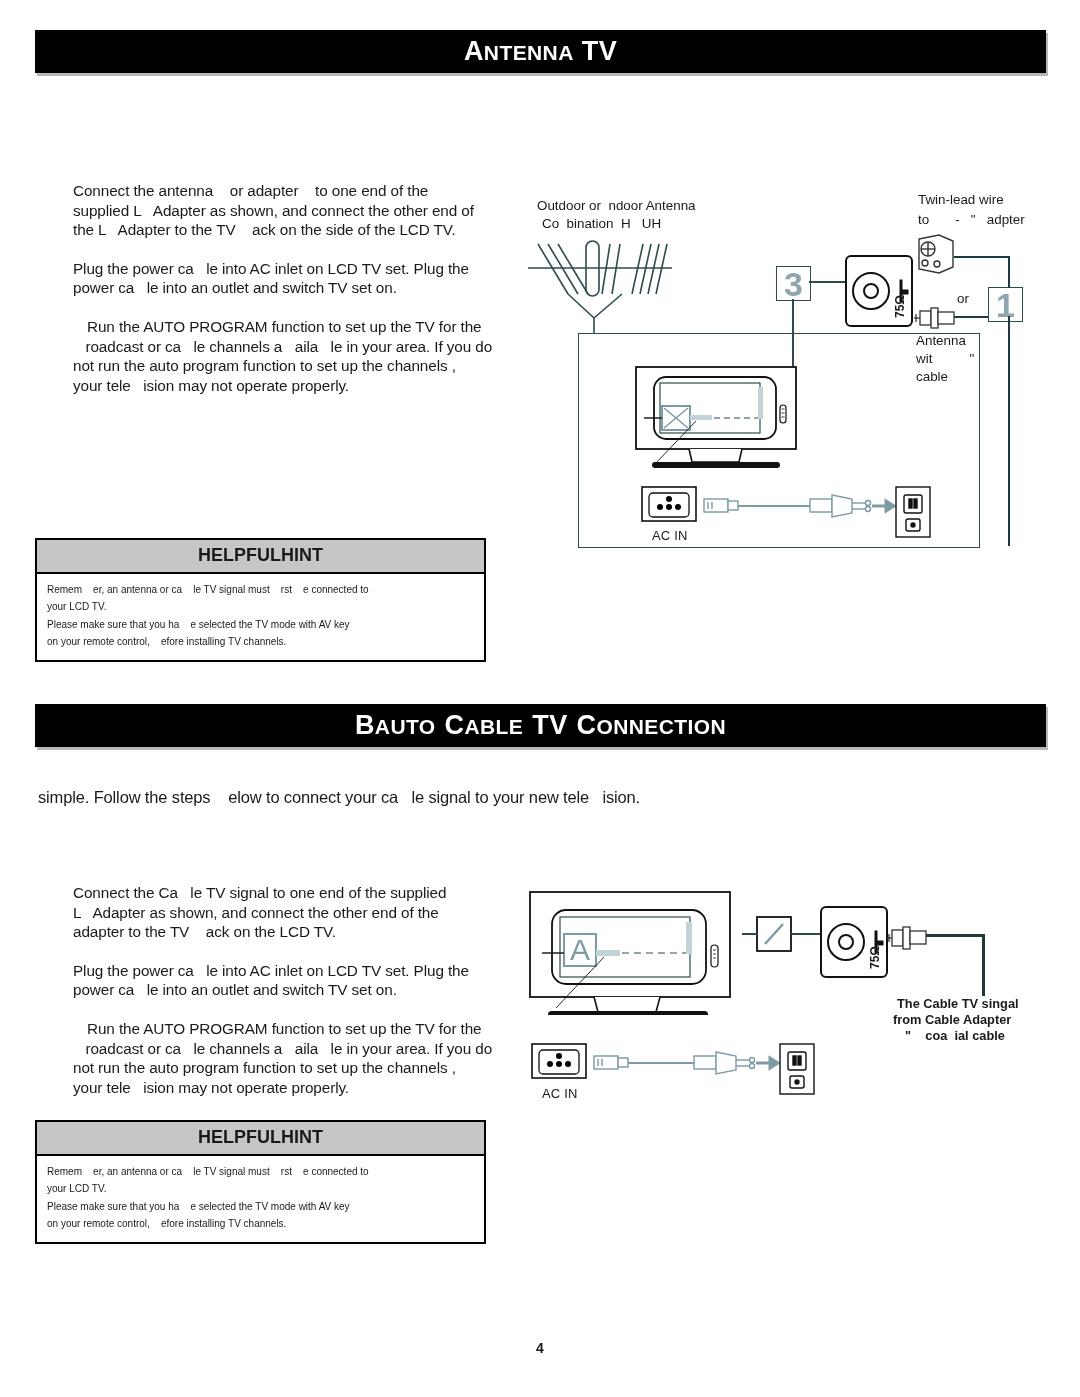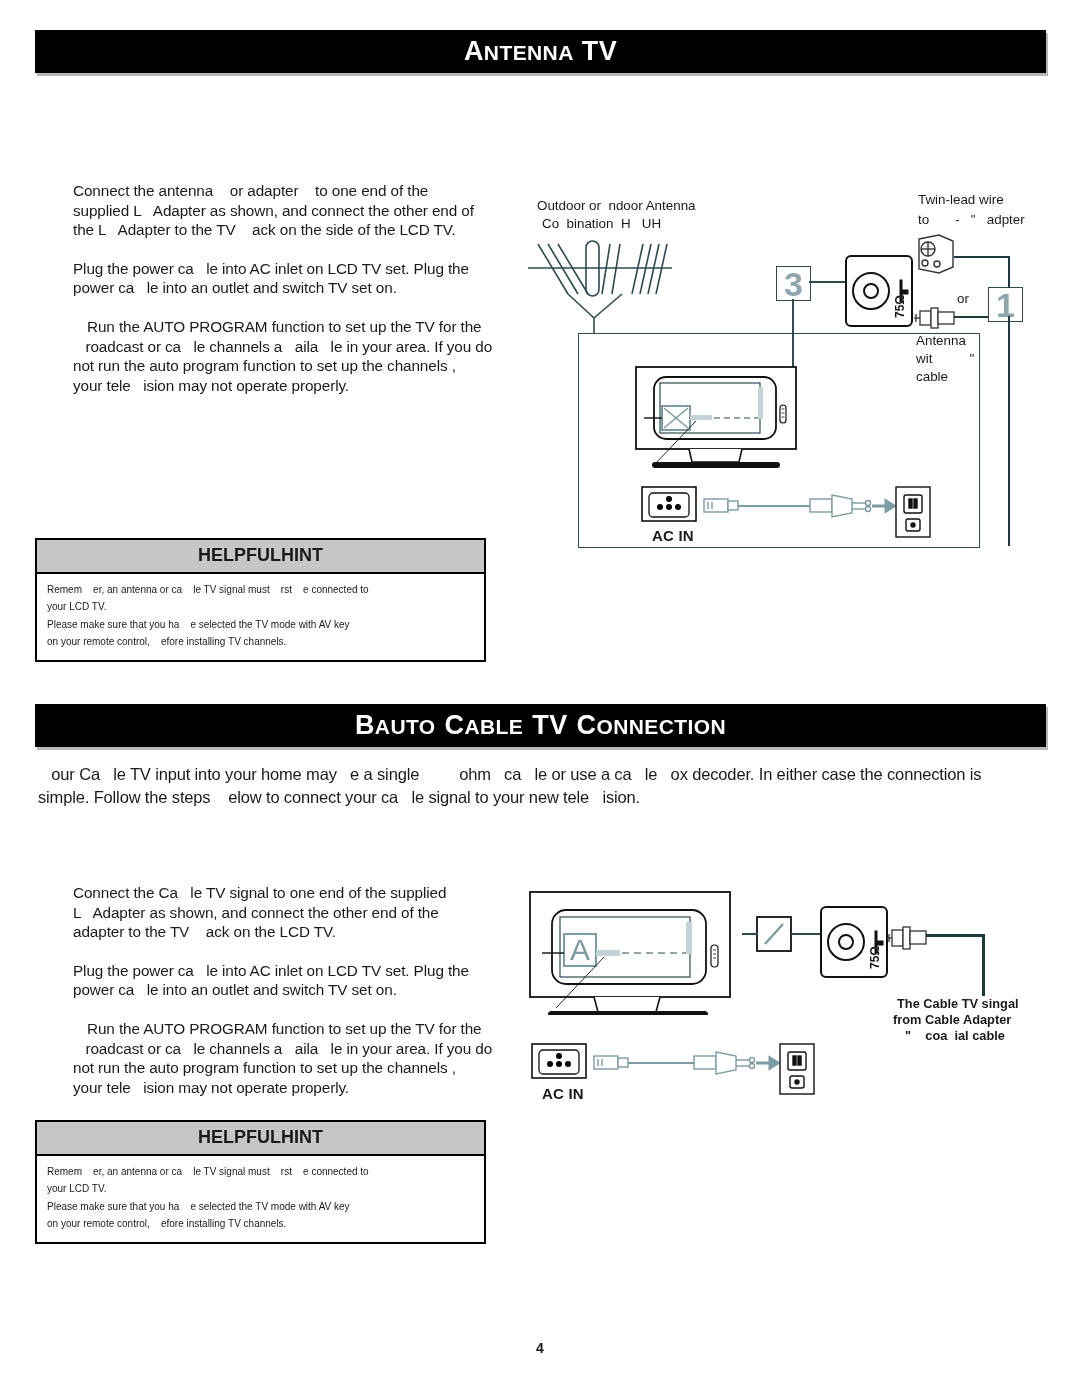--- a/index.html
+++ b/index.html
@@ -44,21 +44,21 @@
     display:flex;align-items:baseline;justify-content:center;white-space:pre;
   }
   .hint .hd .cap{font-size:18px;}
   .hint .hd .sml{font-size:18px;}
   .hint .bd{padding:7px 8px 9px 10px;font-size:10px;line-height:17.4px;white-space:pre-wrap;}
 
   
   .dframe{position:absolute;border:1.5px solid #2d4b4f;background:#fff;}
   .diag{position:absolute;}
   .lbl{position:absolute;font-size:13.4px;line-height:17px;color:#1a1a1a;white-space:pre;}
-  .lbl.tiny{font-size:15px;font-weight:bold;letter-spacing:.2px;}
+  .lbl.tiny{font-size:13px;font-weight:normal;letter-spacing:.2px;}
   .lbl.bold{font-weight:bold;font-size:12.8px;line-height:16px;}
 
   .numbox{
     position:absolute;border:1.6px solid #2d4b4f;background:#fff;
     display:flex;align-items:center;justify-content:center;
     color:#8fa6ae;font-weight:bold;font-size:34px;line-height:1;
   }
   .wire{position:absolute;background:#1f3a3d;}
   .wire.thin{background:#2d4b4f;}
 
@@ -227,21 +227,20 @@
       <rect x="266" y="34" width="14" height="12" rx="2"></rect>
       <circle cx="273" cy="40" r="2" fill="#111"></circle>
     </g>
   </svg>
   <div class="lbl tiny" style="left:652px;top:527px;">AC IN</div>
 
   <div class="bar" style="top:704px;">
     <span class="t"><span class="cap">B</span><span class="sml">AUTO</span><span class="cap" style="margin-left:9px;">C</span><span class="sml">ABLE</span><span class="cap" style="margin-left:9px;">TV</span><span class="cap" style="margin-left:9px;">C</span><span class="sml">ONNECTION</span></span>
   </div>
 
-  <div class="intro" style="left:38px;top:760px;">   our Ca   le TV input into your home may   e a single         ohm   ca   le or use a ca   le   ox decoder. In either case the connection is</div>
   <div class="intro" style="left:38px;top:783px;">simple. Follow the steps    elow to connect your ca   le signal to your new tele   ision.</div>
 
   <div class="col" style="top:883px;">
     <p>Connect the Ca   le TV signal to one end of the supplied
 L   Adapter as shown, and connect the other end of the
 adapter to the TV    ack on the LCD TV.</p>
     <p>Plug the power ca   le into AC inlet on LCD TV set. Plug the
 power ca   le into an outlet and switch TV set on.</p>
     <p class="ind">Run the AUTO PROGRAM function to set up the TV for the
    roadcast or ca   le channels a   aila   le in your area. If you do

